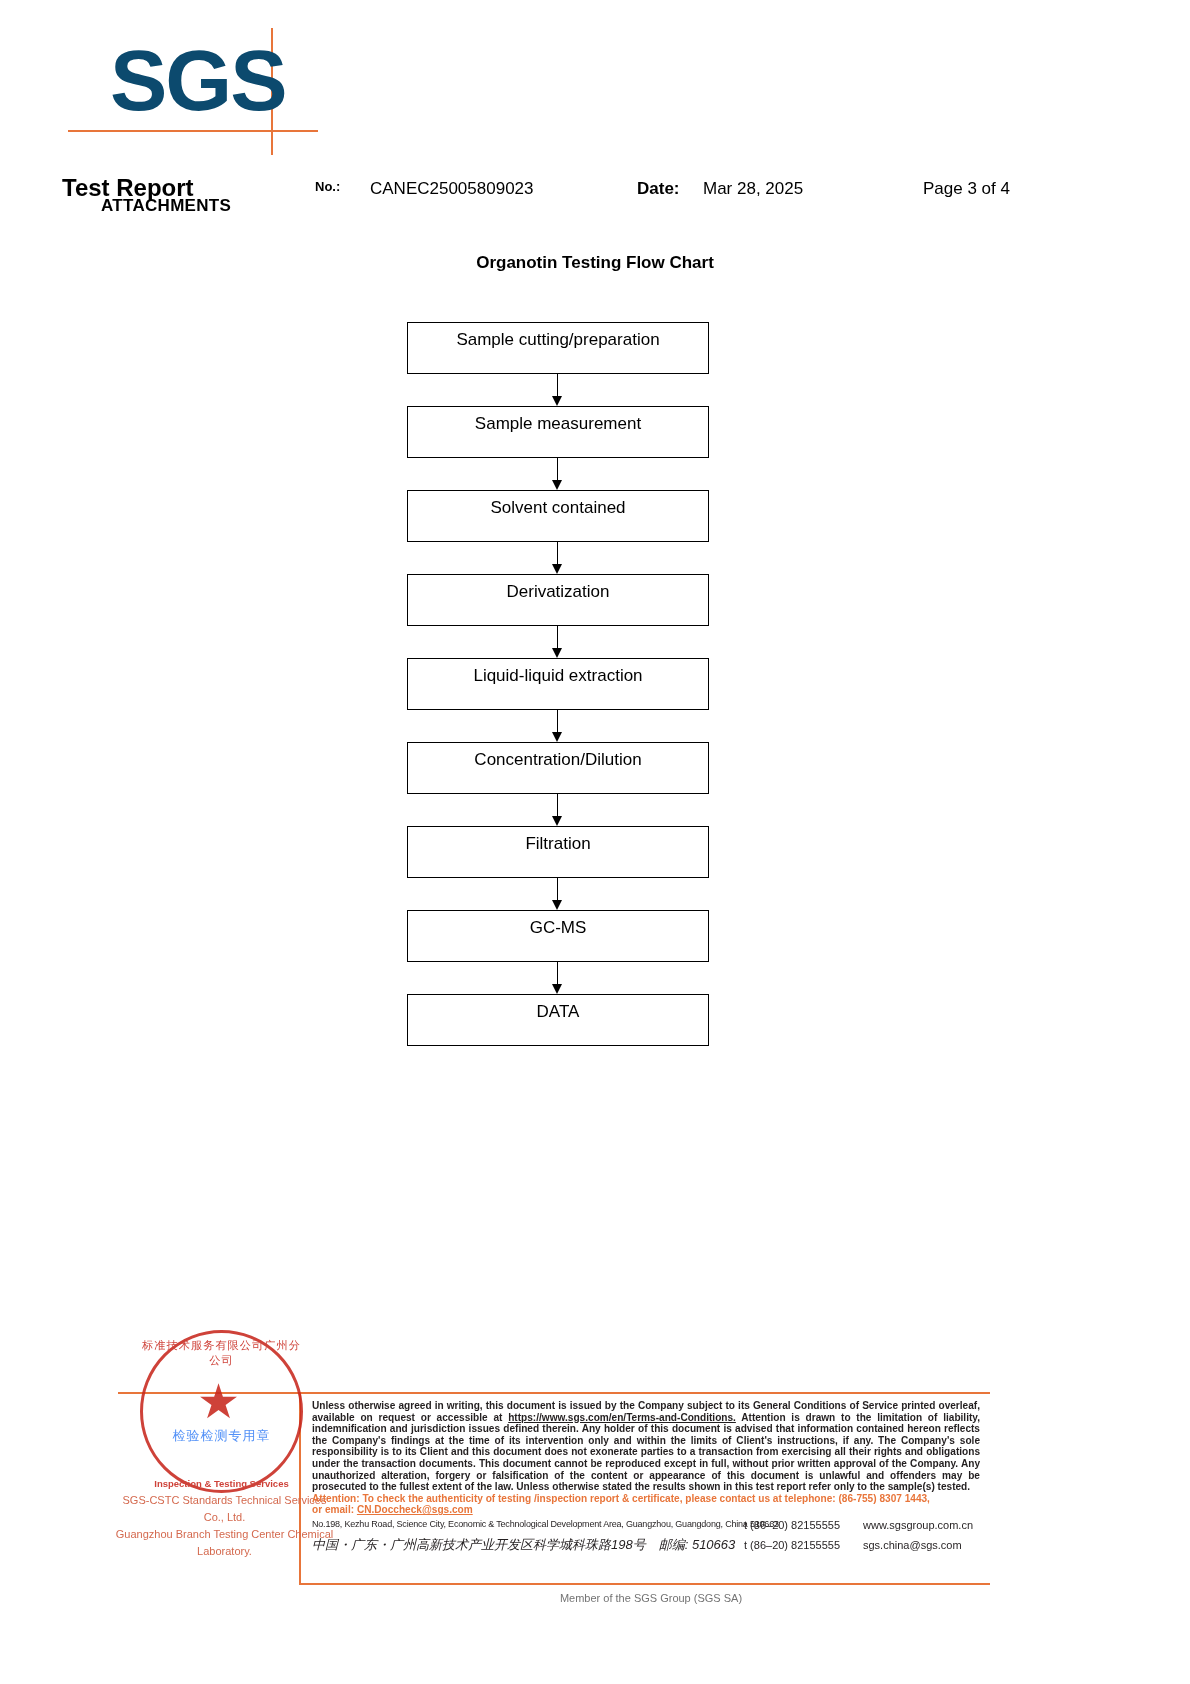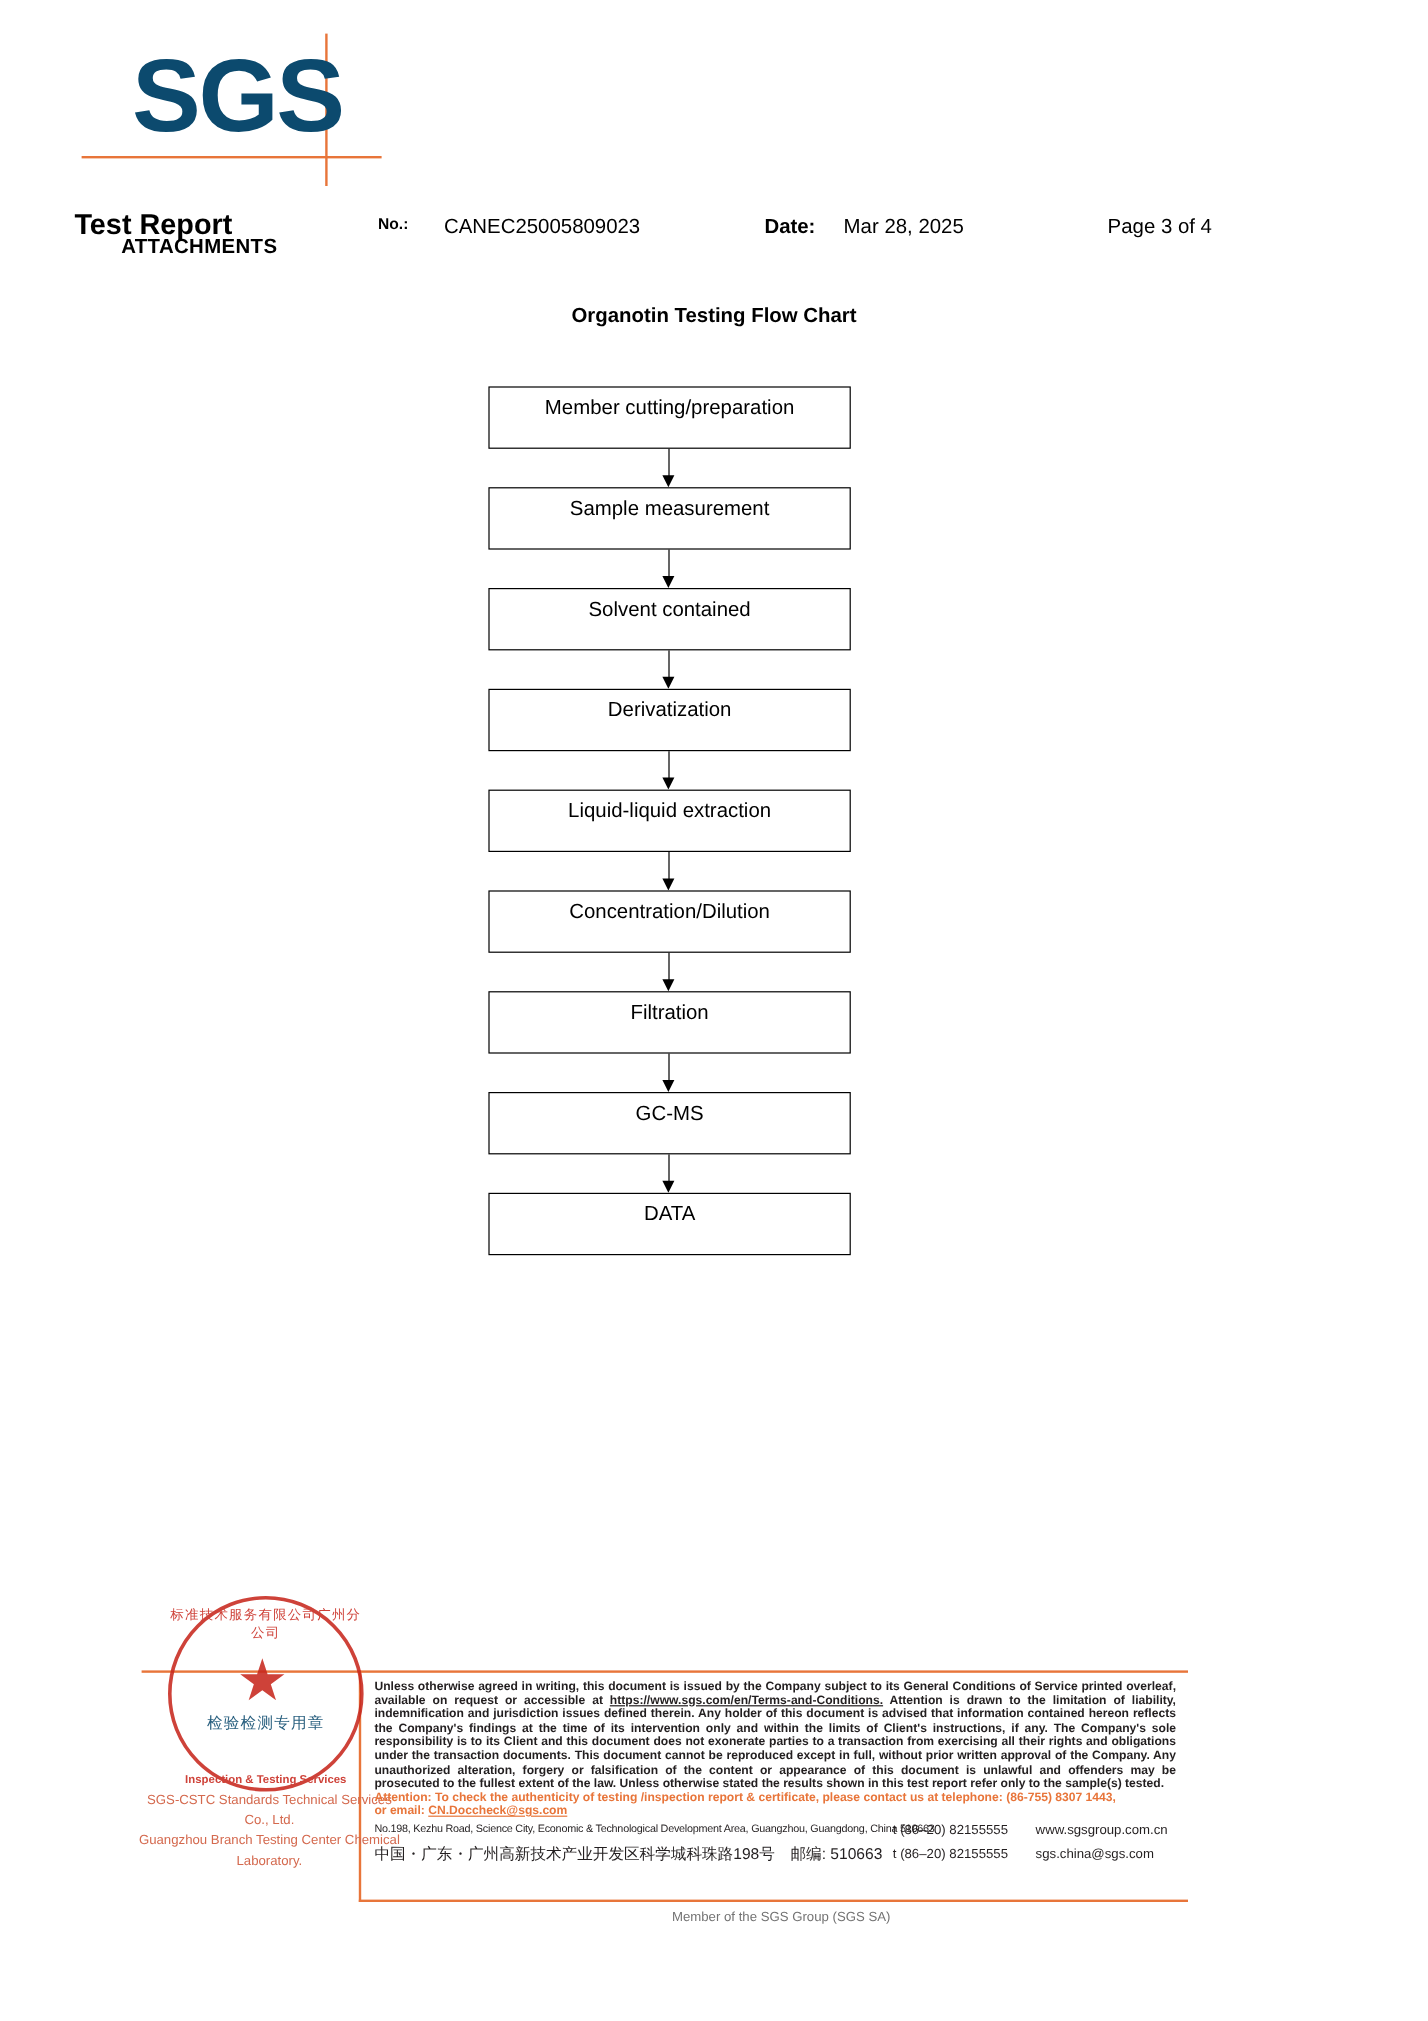--- a/index.html
+++ b/index.html
@@ -229,20 +229,21 @@
     left: 0;
     top: 3px;
     font-size: 9px;
     letter-spacing: -0.2px;
   }
   #address-block .addr-cn {
     position: absolute;
     left: 0;
     top: 0px;
     font-size: 13px;
+    font-style: italic;
   }
   #address-block .tel {
     position: absolute;
     left: 432px;
     top: 3px;
     font-size: 11px;
   }
   #address-block .web {
     position: absolute;
     left: 551px;
@@ -298,21 +299,21 @@
     letter-spacing: 1px;
     transform: scaleX(1.02);
   }
   #seal-stamp .cn-center {
     position: absolute;
     left: 0;
     top: 97px;
     width: 163px;
     text-align: center;
     font-size: 13px;
-    color: #0c4a6e;
+    color: #3b82f6;
     letter-spacing: 1px;
   }
   #seal-stamp .en-center {
     position: absolute;
     left: 0;
     top: 116px;
     width: 163px;
     text-align: center;
     font-size: 9.5px;
     font-weight: bold;
@@ -346,21 +347,21 @@
   <div class="date-label">Date:</div>
   <div class="date-value">Mar 28, 2025</div>
   <div class="page-value">Page 3 of 4</div>
 </div>
 <div id="attachments-label">ATTACHMENTS</div>
 
 <div id="flow-title">Organotin Testing Flow Chart</div>
 <div id="flow-chart">
 
   <div class="flow-node">
-    <div class="node-label">Member cutting/preparation</div>
+    <div class="node-label">Sample cutting/preparation</div>
   </div>
   <div class="flow-arrow">
     <div class="shaft"></div>
       <div class="head"></div>
   </div>
 
   <div class="flow-node">
     <div class="node-label">Sample measurement</div>
   </div>
   <div class="flow-arrow">

